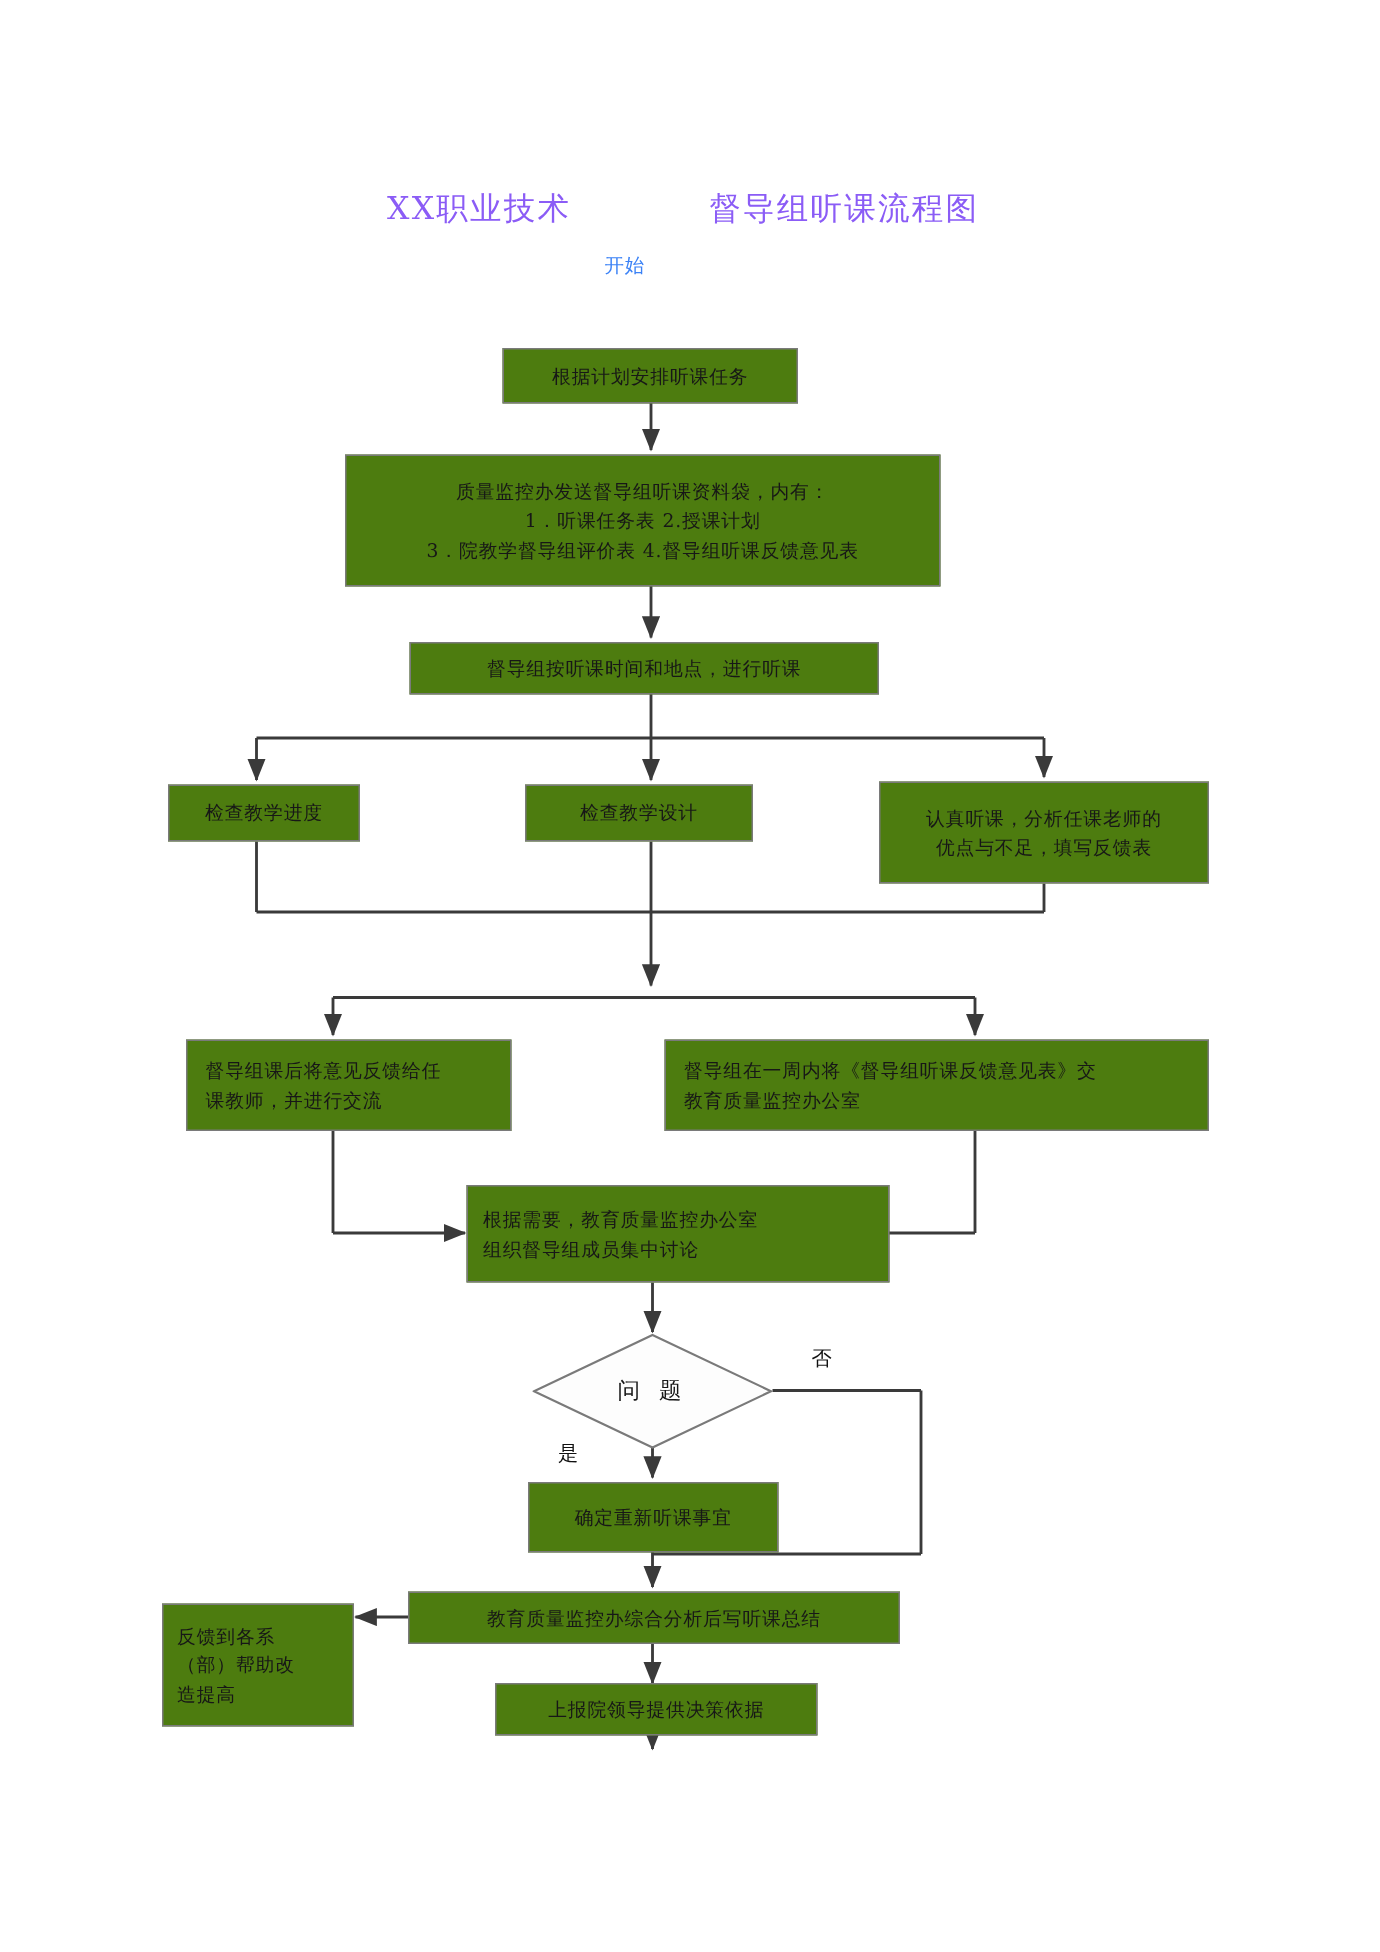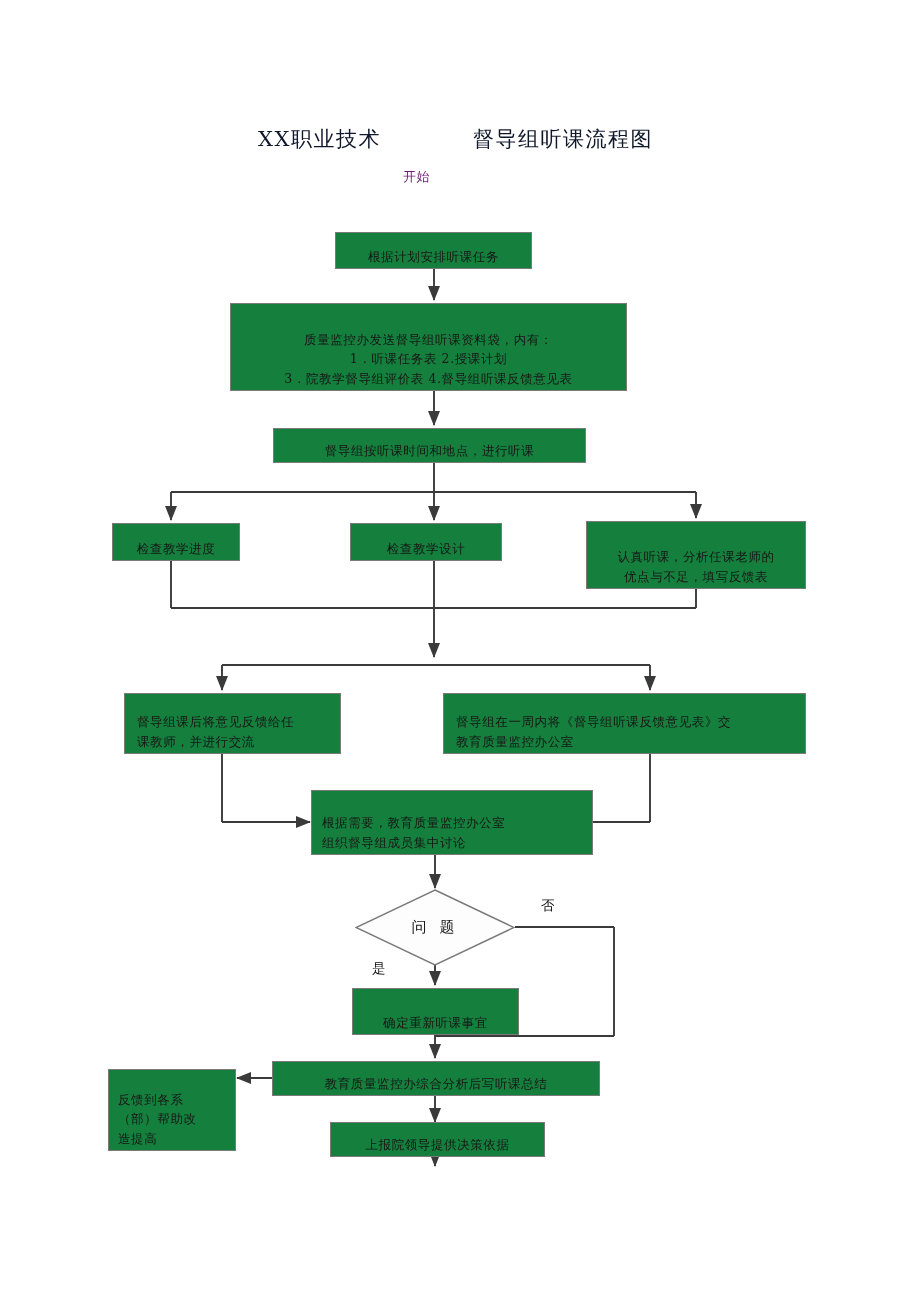--- a/index.html
+++ b/index.html
@@ -25,48 +25,48 @@
     position: absolute;
     left: 0; top: 0;
     width: 920px;
     height: 1301px;
     pointer-events: none;
   }
   .node {
     position: absolute;
     box-sizing: border-box;
     border: 1px solid #7a7a7a;
-    background: #15803d;
+    background: #4d7c0f;
     display: flex;
     flex-direction: column;
     align-items: center;
-    justify-content: flex-end;
+    justify-content: center;
     text-align: center;
     font-family: "DejaVu Serif", "Liberation Serif", serif;
     font-size: 12.5px;
     line-height: 1.55;
     letter-spacing: 0.6px;
     color: #171717;
     padding: 2px 21px;
   }
   .node .ln { display: block; white-space: nowrap; }
   .title-block {
     position: absolute;
     font-family: "DejaVu Serif", "Liberation Serif", serif;
     font-size: 21px;
     letter-spacing: 1.5px;
-    color: #0f172a;
+    color: #8b5cf6;
     white-space: nowrap;
   }
   .title-block .gap { display: inline-block; width: 92px; }
   .start-label {
     position: absolute;
     font-family: "DejaVu Sans", "Liberation Sans", sans-serif;
     font-size: 13px;
-    color: #701a75;
+    color: #3b82f6;
     letter-spacing: 0.5px;
   }
   .edge-label {
     position: absolute;
     font-family: "DejaVu Serif", "Liberation Serif", serif;
     font-size: 13.5px;
     color: #111;
     letter-spacing: 0.5px;
   }
   .diamond-wrap {

